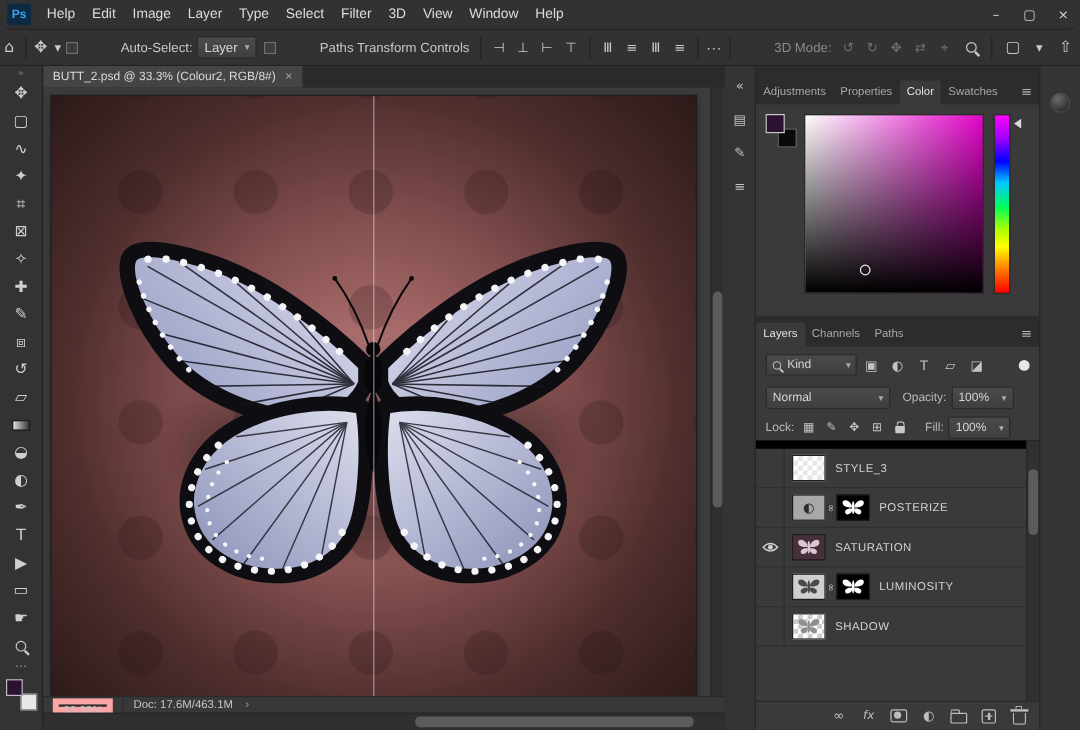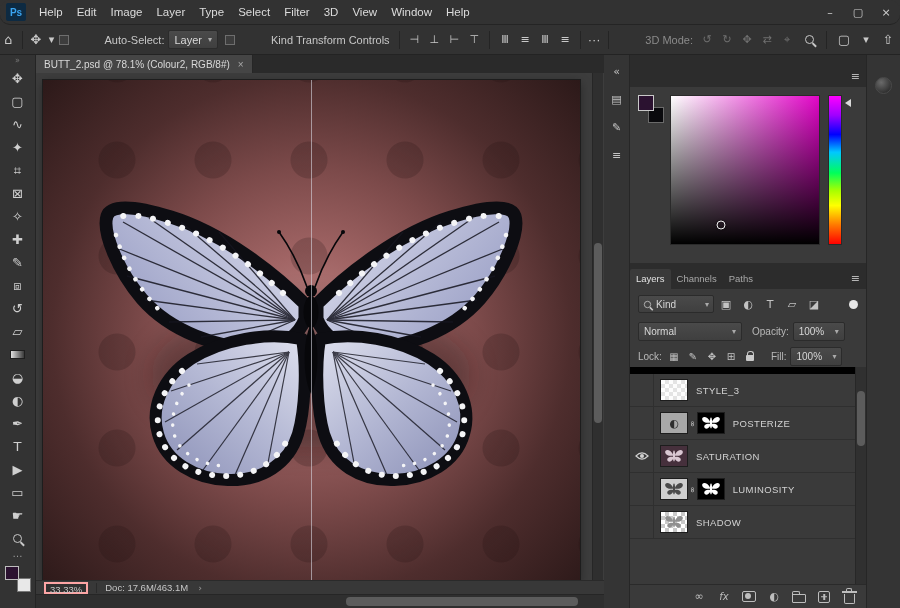--- a/index.html
+++ b/index.html
@@ -77,21 +77,21 @@
   .butterfly { position:absolute; left:0; top:0; }
   .guide { position:absolute; left:268px; top:0; width:1px; height:500px;
     background:rgba(215,215,225,0.6); z-index:5; }
   .vscroll { position:absolute; right:1px; top:18px; bottom:28px; width:11px; background:#2f2f2f;
     border-left:1px solid #262626; }
   .vthumb { position:absolute; left:1px; width:8px; top:170px; height:180px; background:#5c5c5c; border-radius:4px;}
 
   
   .status { position:absolute; left:0; right:0; bottom:14px; height:14px; background:#383838;
     border-top:1px solid #2a2a2a; display:flex; align-items:center; font-size:9.5px; color:#c6c6c6;}
-  .zoombox { margin-left:8px; padding:0 4px; background:#303030; border:2px solid #fca5a5; height:12px;
+  .zoombox { margin-left:8px; padding:0 4px; background:#303030; border:5px solid #fca5a5; height:12px;
     line-height:11px;}
   .sdiv { width:1px; height:10px; background:#2a2a2a; margin:0 8px; }
   .chev { margin-left:10px; color:#9a9a9a; }
   .hscroll { position:absolute; left:0; right:0; bottom:0; height:14px; background:#2f2f2f;
     border-top:1px solid #262626; }
   .hthumb { position:absolute; top:2px; height:9px; left:310px; width:232px; background:#5c5c5c; border-radius:4px;}
 
   
   .right-region { position:absolute; left:604px; top:55px; width:296px; height:553px; background:#2c2c2c; }
   .dock-left { position:absolute; left:0; top:0; width:26px; bottom:0; background:#343434;
@@ -250,21 +250,21 @@
   <span class="ob-ico glyph">✥</span>
   <span class="ob-ico small glyph">▾</span>
   <span class="cb"></span>
   <span class="obLabel">Auto-Select:</span>
   <span class="sel">
     <span>Layer</span>
     <span class="arr glyph">▾</span>
   </span>
   <span style="width:10px"></span>
   <span class="cb"></span>
-  <span class="obLabel">Kind Transform Controls</span>
+  <span class="obLabel">Paths Transform Controls</span>
   <span class="divider"></span>
   <span id="align-icons" style="display:flex">
       <span class="ob-ico small glyph">⊣</span>
       <span class="ob-ico small glyph">⊥</span>
       <span class="ob-ico small glyph">⊢</span>
       <span class="ob-ico small glyph">⊤</span>
     </span>
   <span class="divider"></span>
   <span id="dist-icons" style="display:flex">
       <span class="ob-ico small glyph">Ⅲ</span>
@@ -364,21 +364,21 @@
   <div class="tb-dots glyph">…</div>
   <div class="tb-colors">
     <span class="bgc"></span>
     <span class="fgc"></span>
   </div>
 </div>
 
 <div class="canvas-col">
   <div class="doc-tabs">
     <div class="doc-tab">
-      <span>BUTT_2.psd @ 78.1% (Colour2, RGB/8#)</span>
+      <span>BUTT_2.psd @ 33.3% (Colour2, RGB/8#)</span>
       <span class="tab-close">×</span>
     </div>
   </div>
 
   <div class="pasteboard">
     <div class="canvas">
       <svg class="butterfly" width="537" height="500" viewBox="0 0 537 500">
         <defs>
           <linearGradient id="fw" x1="0" y1="0" x2="1" y2="0.6">
             <stop offset="0" stop-color="#eceef6"></stop>
@@ -460,20 +460,26 @@
   <div class="dock-left" id="dock-left">
       <div class="dock-ico glyph">«</div>
       <div class="dock-ico glyph">▤</div>
       <div class="dock-ico glyph">✎</div>
       <div class="dock-ico glyph">≡</div>
     </div>
 
   <div class="panels">
 
     <div class="ptabs" id="color-tabs-row" style="top:10px">
+      <span id="color-tabs" style="display:flex">
+          <div class="ptab">Adjustments</div>
+          <div class="ptab">Properties</div>
+          <div class="ptab active">Color</div>
+          <div class="ptab">Swatches</div>
+        </span>
       <span class="panel-menu glyph">≡</span>
     </div>
     <div class="color-body">
       <div class="fgbg">
         <span class="bgc"></span>
         <span class="fgc"></span>
       </div>
       <div class="satsq">
         <span class="satcur"></span>
       </div>

